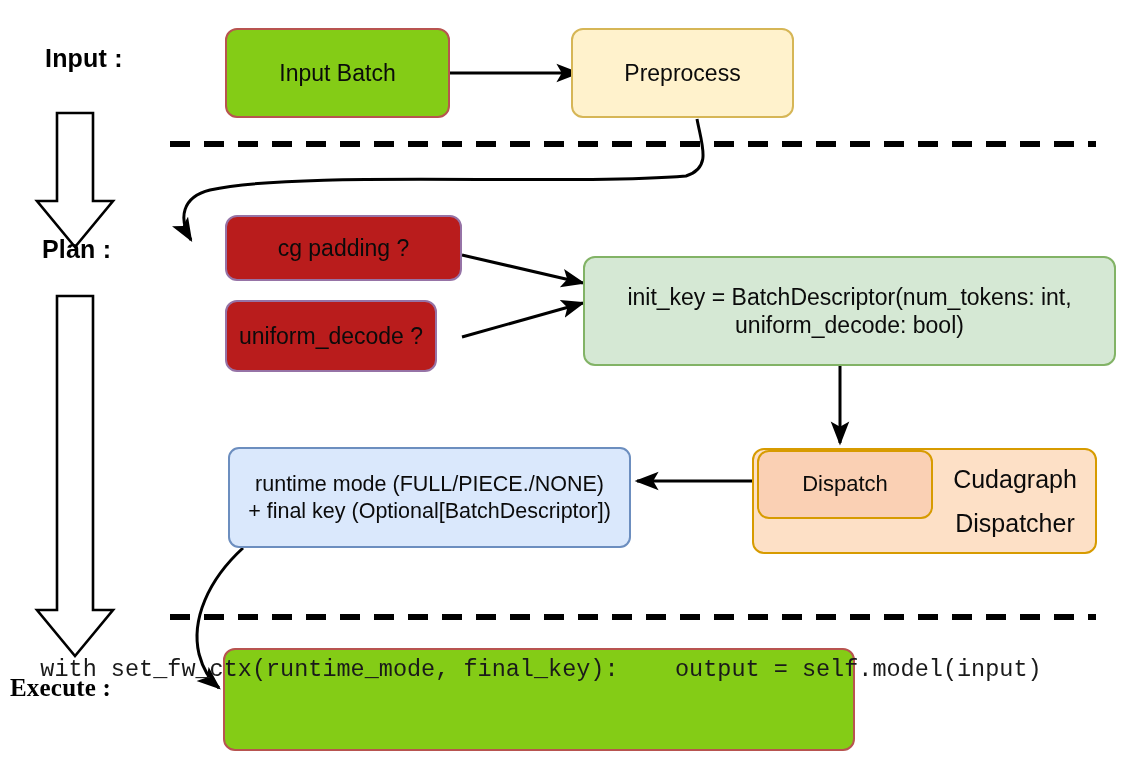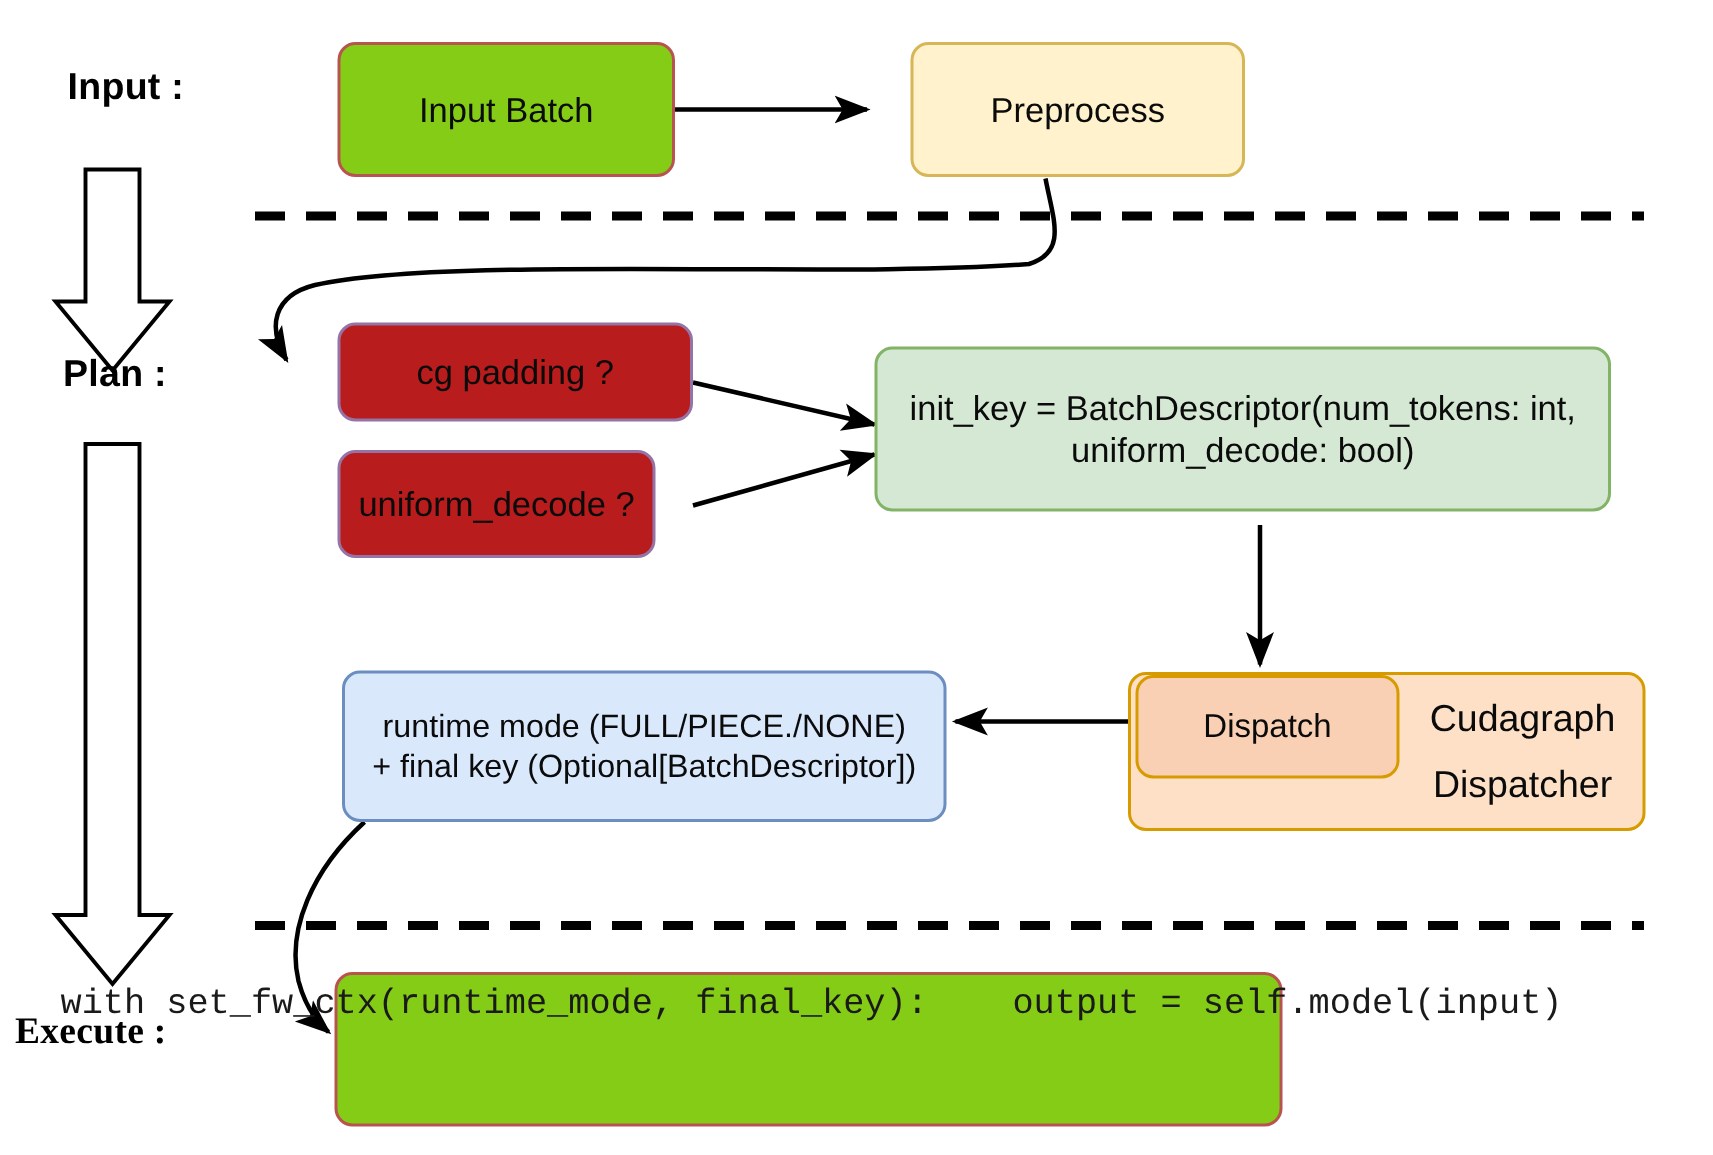--- a/index.html
+++ b/index.html
@@ -114,41 +114,41 @@
   </svg>
 
   <div class="stage-label" style="left:45px; top:44px;">Input :</div>
 
   <div class="stage-label" style="left:42px; top:235px;">Plan :</div>
 
   <div class="stage-label" style="left:10px; top:674px;font-family:Liberation Serif, serif;">Execute :</div>
 
   <div class="node node-red" style="left:225px; top:28px; width:225px; height:90px;">Input Batch</div>
 
-  <div class="node node-yellow" style="left:607px; top:28px; width:223px; height:90px;">Preprocess</div>
+  <div class="node node-yellow" style="left:571px; top:28px; width:223px; height:90px;">Preprocess</div>
 
   <div class="node node-purple" style="left:225px; top:215px; width:237px; height:66px;">cg padding ?</div>
 
   <div class="node node-purple" style="left:225px; top:300px; width:212px; height:72px;">uniform_decode ?</div>
 
-  <div class="node node-green" style="left:583px; top:231px; width:491px; height:110px; flex-direction:column;">
+  <div class="node node-green" style="left:583px; top:256px; width:533px; height:110px; flex-direction:column;">
     <span>init_key = BatchDescriptor(num_tokens: int,</span>
     <span>uniform_decode: bool)</span>
   </div>
 
   <div class="node node-orange-l" style="left:752px; top:448px; width:345px; height:106px;"></div>
 
   <div class="node-label-right" style="left:935px; top:458px; width:160px; height:86px; flex-direction:column;">
     <span>Cudagraph</span>
     <span>Dispatcher</span>
   </div>
 
   <div class="node node-orange-d" style="left:757px; top:450px; width:176px; height:69px; font-size:22px;">Dispatch</div>
 
-  <div class="node node-blue" style="left:228px; top:447px; width:403px; height:101px; flex-direction:column; font-size:21.5px;">
+  <div class="node node-blue" style="left:228px; top:447px; width:403px; height:101px; flex-direction:column; font-size:21.5px;border-radius:11px;">
     <span>runtime mode (FULL/PIECE./NONE)</span>
     <span>+ final key (Optional[BatchDescriptor])</span>
   </div>
 
   <div class="node node-red code" style="left:223px; top:648px; width:632px; height:103px; align-items:flex-start; justify-content:center;">
     <span>with set_fw_ctx(runtime_mode, final_key):</span>
     <span>    output = self.model(input)</span>
   </div>
 
 </div>

